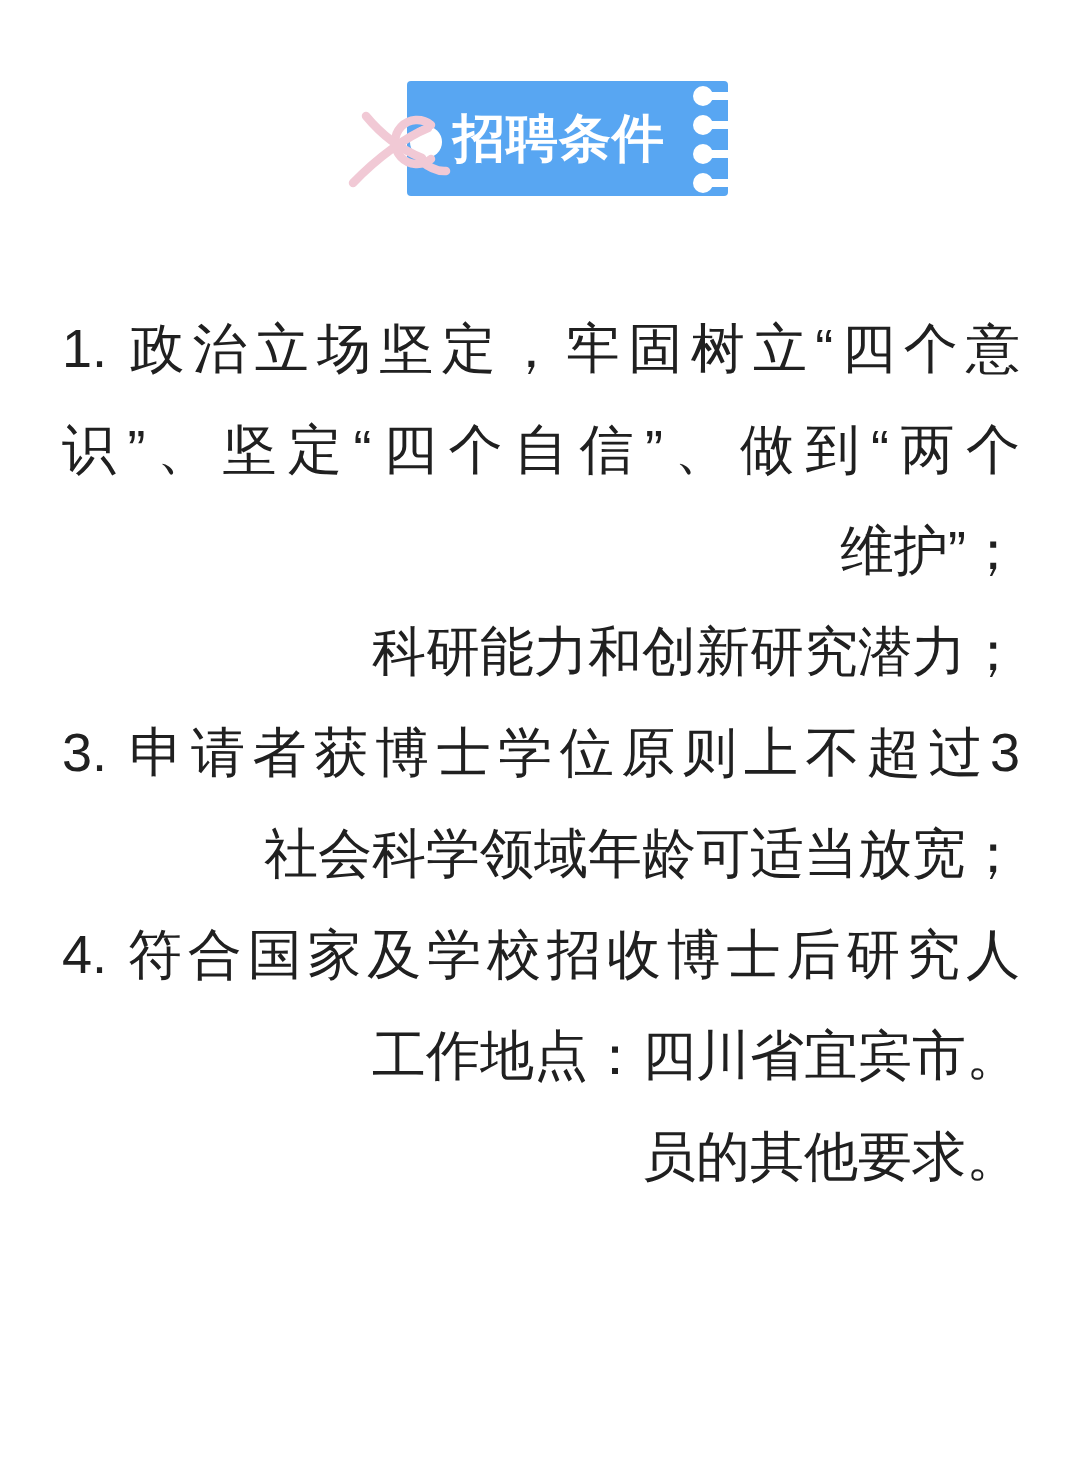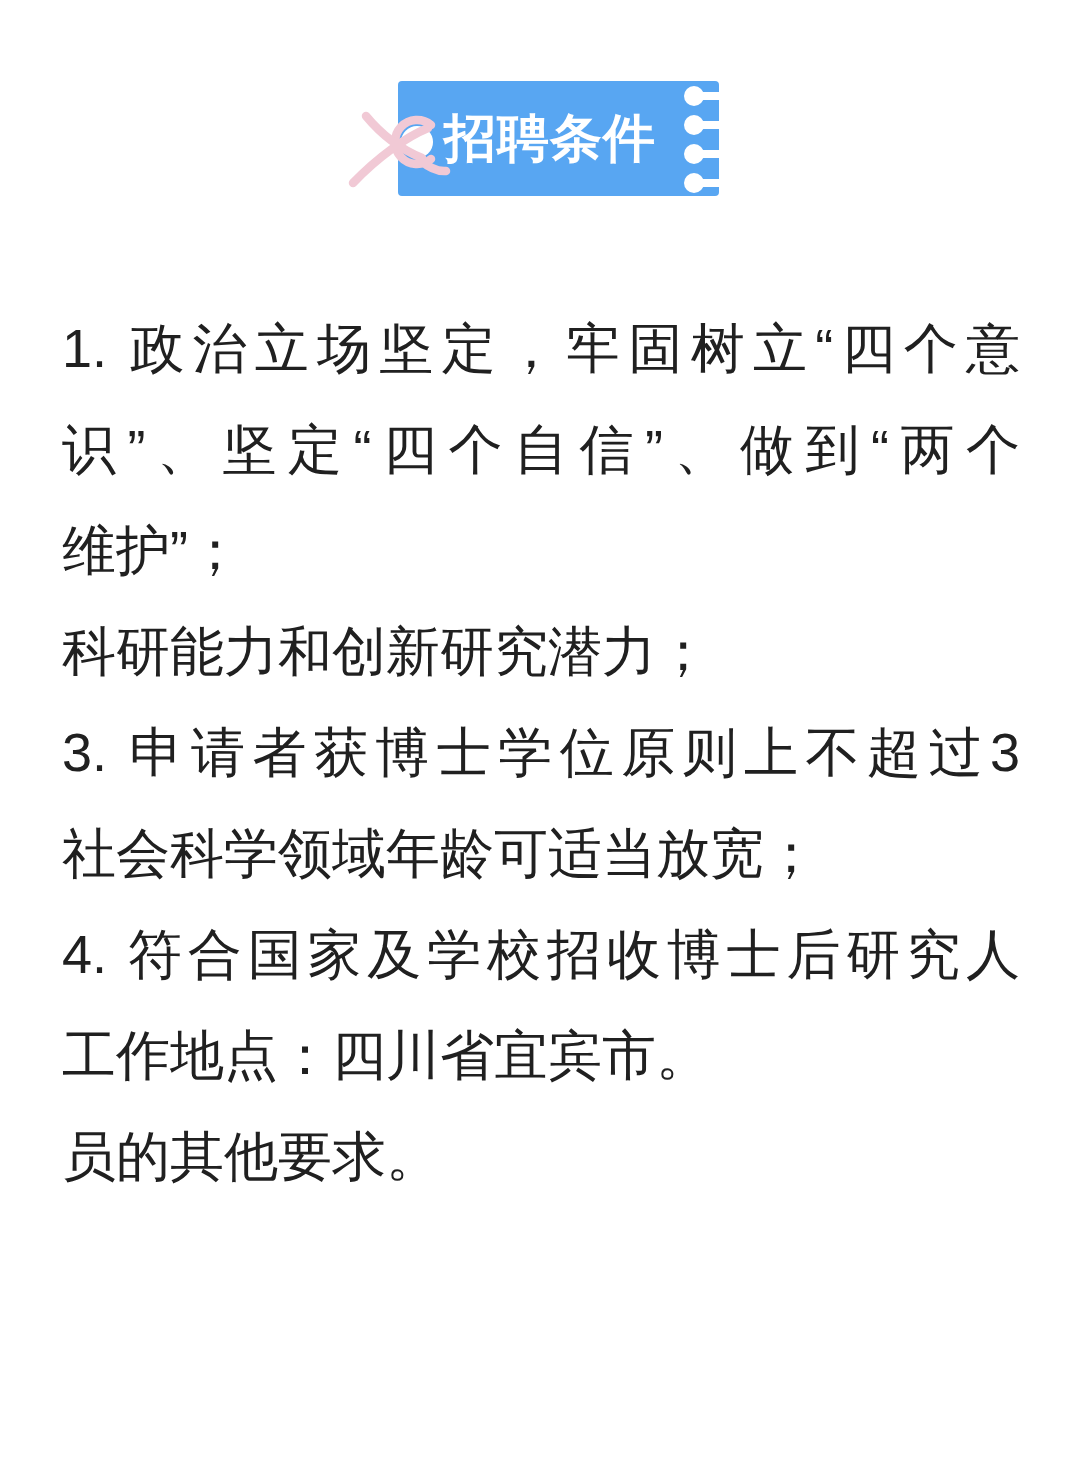--- a/index.html
+++ b/index.html
@@ -12,21 +12,21 @@
     position: relative;
     width: 1080px;
     height: 1480px;
     background: #ffffff;
     overflow: hidden;
   }
 
   
   .badge {
     position: absolute;
-    left: 398px;
+    left: 407px;
     top: 81px;
     width: 321px;
     height: 115px;
     background: #58a6f2;
     border-radius: 4px;
   }
   .hole {
     position: absolute;
     left: 3px;
     top: 45px;
@@ -92,21 +92,21 @@
     left: 62px;
     top: 298px;
     width: 958px;
     font-size: 54px;
     line-height: 101px;
     color: #202020;
     font-weight: 400;
   }
   .line {
     white-space: nowrap;
-    text-align: left;
+    text-align: right;
   }
   .line.just {
     white-space: normal;
     text-align: justify;
     text-align-last: justify;
   }
 </style>
 </head>
 <body>
 

